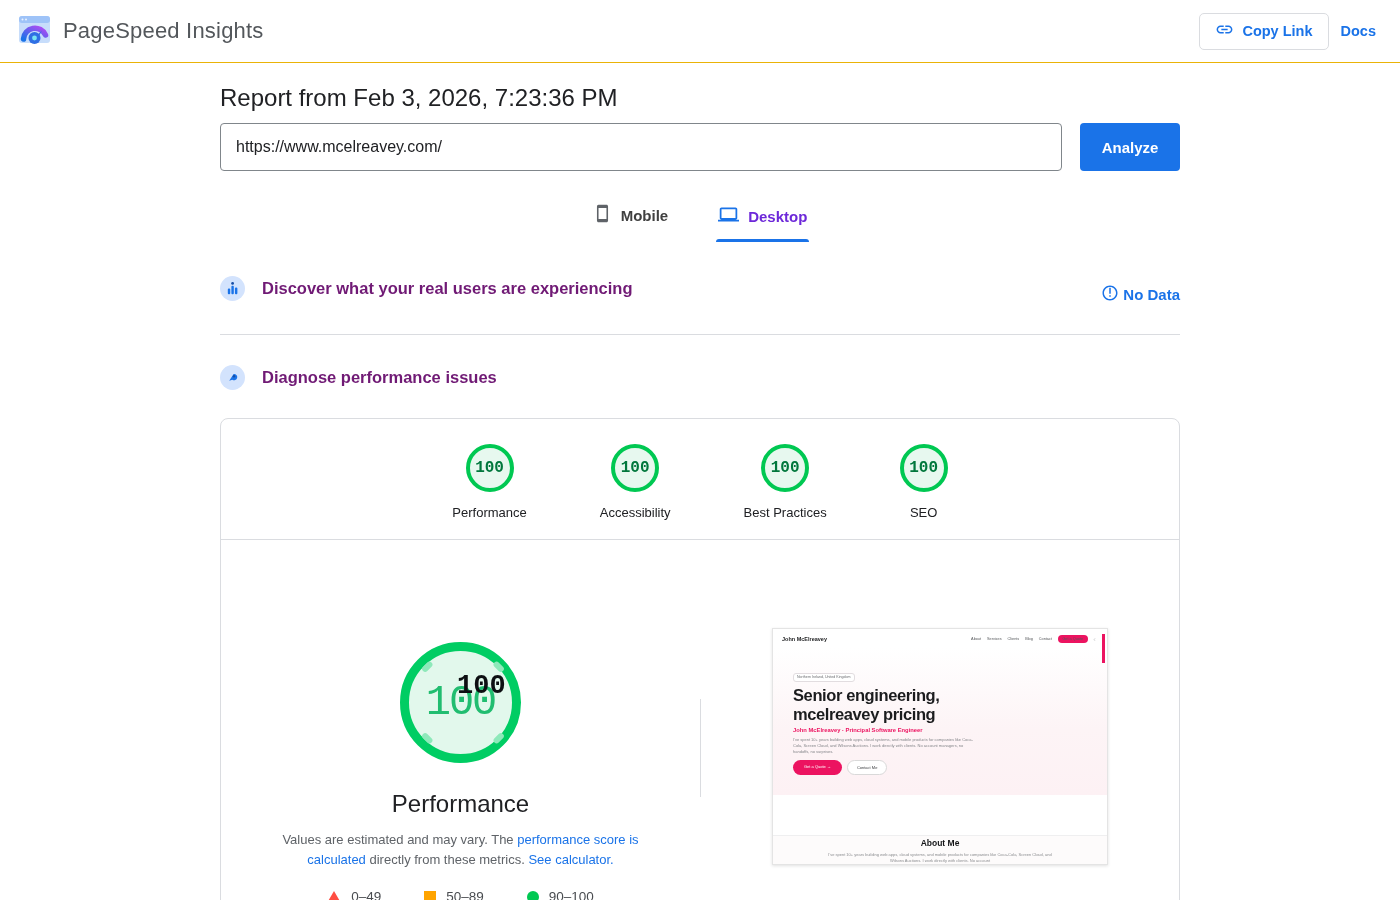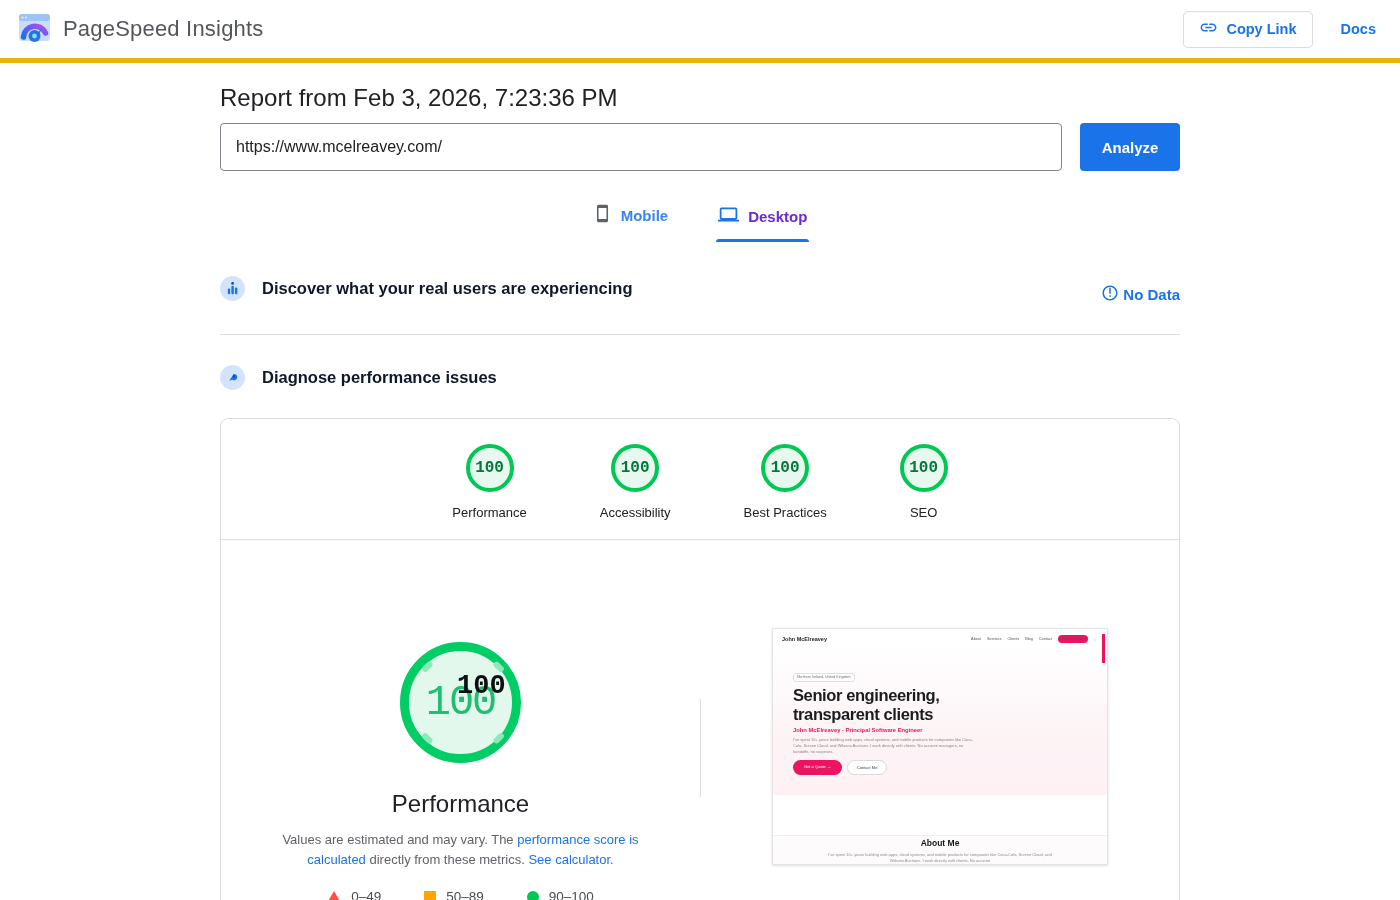--- a/index.html
+++ b/index.html
@@ -1,24 +1,24 @@
 <!DOCTYPE html>
 <html><head>
 <meta charset="utf-8">
 <style>
   * { margin:0; padding:0; box-sizing:border-box; }
   html,body { width:1400px; height:900px; overflow:hidden; background:#fff;
               font-family:"Liberation Sans", sans-serif; color:#202124; }
 
   
   .appbar { height:63px; display:flex; align-items:center; justify-content:space-between;
-            padding:0 24px 0 16px; border-bottom:5px solid #eab308; }
+            padding:0 24px 0 16px; border-bottom:1px solid #eab308; }
   .brand { display:flex; align-items:center; gap:10px; }
   .brand-title { font-size:22px; color:#53575b; letter-spacing:.2px; }
-  .appbar-right { display:flex; align-items:center; gap:28px; }
+  .appbar-right { display:flex; align-items:center; gap:12px; }
   .copylink-btn { display:flex; align-items:center; gap:8px; height:37px; padding:0 15px;
                   border:1px solid #dadce0; border-radius:5px; background:#fff;
                   color:#1a73e8; font-size:14.5px; font-weight:bold; cursor:pointer; }
   .docs-link { color:#1a73e8; font-size:14.5px; font-weight:bold; text-decoration:none; cursor:pointer; }
 
   
   .main { width:960px; margin:0 auto; }
   .report-title { margin-top:21px; font-size:24px; font-weight:400; color:#202124; }
 
   .url-row { display:flex; margin-top:11px; }
@@ -26,31 +26,31 @@
                padding:0 15px; font-size:16px; color:#202124; outline:none;
                font-family:"Liberation Sans", sans-serif; }
   .analyze-btn { width:100px; height:48px; margin-left:18px; background:#1a73e8; color:#fff;
                  border:none; border-radius:4px; font-size:15px; font-weight:bold; cursor:pointer; }
 
   
   .tabs { display:flex; justify-content:center; gap:46px; margin-top:27px; }
   .tab { display:flex; flex-direction:column; align-items:center; cursor:pointer; }
   .tab-inner { display:flex; align-items:center; gap:9px; padding:6px 2px 10px; }
   .tab-label { font-size:15px; font-weight:bold; }
-  .tab.inactive .tab-label { color:#3b82f6; }
+  .tab.inactive .tab-label { color:#404040; }
   .tab.active .tab-label { color:#6d28d9; }
   .tab-underline { height:3px; width:100%; border-radius:3px 3px 0 0; background:transparent; }
   .tab.active .tab-underline { background:#1a73e8; }
 
   
   .section-row { display:flex; align-items:center; justify-content:space-between; margin-top:30px; }
   .section-left { display:flex; align-items:center; gap:17px; }
   .section-icon { width:25px; height:25px; border-radius:50%; background:#d3e3fd;
                   display:flex; align-items:center; justify-content:center; flex:none; }
-  .section-title { font-size:16.5px; font-weight:bold; color:#0f172a; }
+  .section-title { font-size:16.5px; font-weight:bold; color:#701a75; }
   .nodata { display:flex; align-items:center; gap:4px; color:#1a73e8; font-size:15px;
             font-weight:bold; cursor:pointer;margin-top:12px; }
   .hdivider { border:none; border-top:1px solid #dadce0; margin-top:29px; }
 
   
   .card { margin-top:28px; border:1px solid #dadce0; border-radius:8px; background:#fff; }
 
   .gauges-row { display:flex; justify-content:center; gap:73px; padding:25px 0 19px; }
   .gauge-item { display:flex; flex-direction:column; align-items:center; cursor:pointer; }
   .gauge-circle { width:48px; height:48px; border-radius:50%; border:4px solid #00c852;
@@ -298,21 +298,21 @@
               <span>Services</span>
               <span>Clients</span>
               <span>Blog</span>
               <span>Contact</span>
               <span class="t-cta">Get a Quote</span>
               <span class="t-moon">☾</span>
             </span>
           </div>
           <div class="t-hero">
             <span class="t-badge">Northern Ireland, United Kingdom</span>
-            <div class="t-h1"><span>Senior engineering,</span><br><span>transparent clients</span></div>
+            <div class="t-h1"><span>Senior engineering,</span><br><span>mcelreavey pricing</span></div>
             <div class="t-sub">John McElreavey · Principal Software Engineer</div>
             <div class="t-body">I've spent 10+ years building web apps, cloud systems, and mobile products for companies like Coca-Cola, Screen Cloud, and Wilsons Auctions. I work directly with clients. No account managers, no handoffs, no surprises.</div>
             <div class="t-btns">
               <span class="t-btn1">Get a Quote  →</span>
               <span class="t-btn2">Contact Me</span>
             </div>
           </div>
           <div class="t-about">
             <div class="t-about-h">About Me</div>
             <div class="t-about-b">I've spent 10+ years building web apps, cloud systems, and mobile products for companies like Coca-Cola, Screen Cloud, and Wilsons Auctions. I work directly with clients. No account</div>

